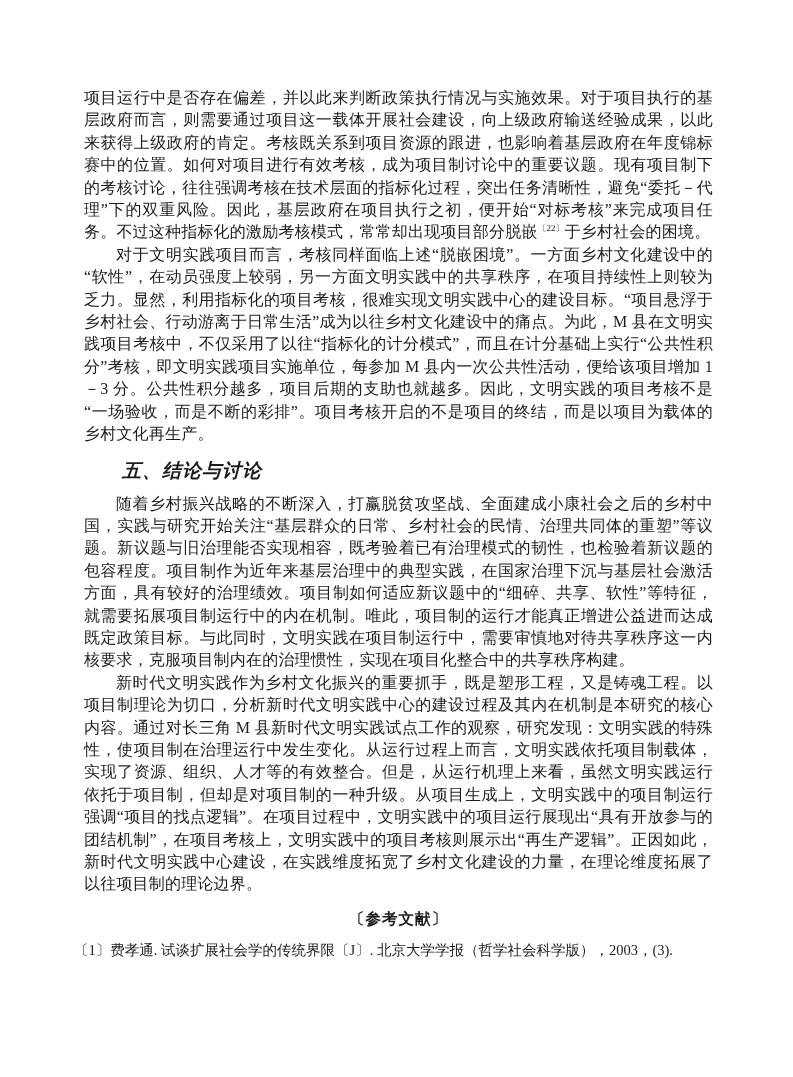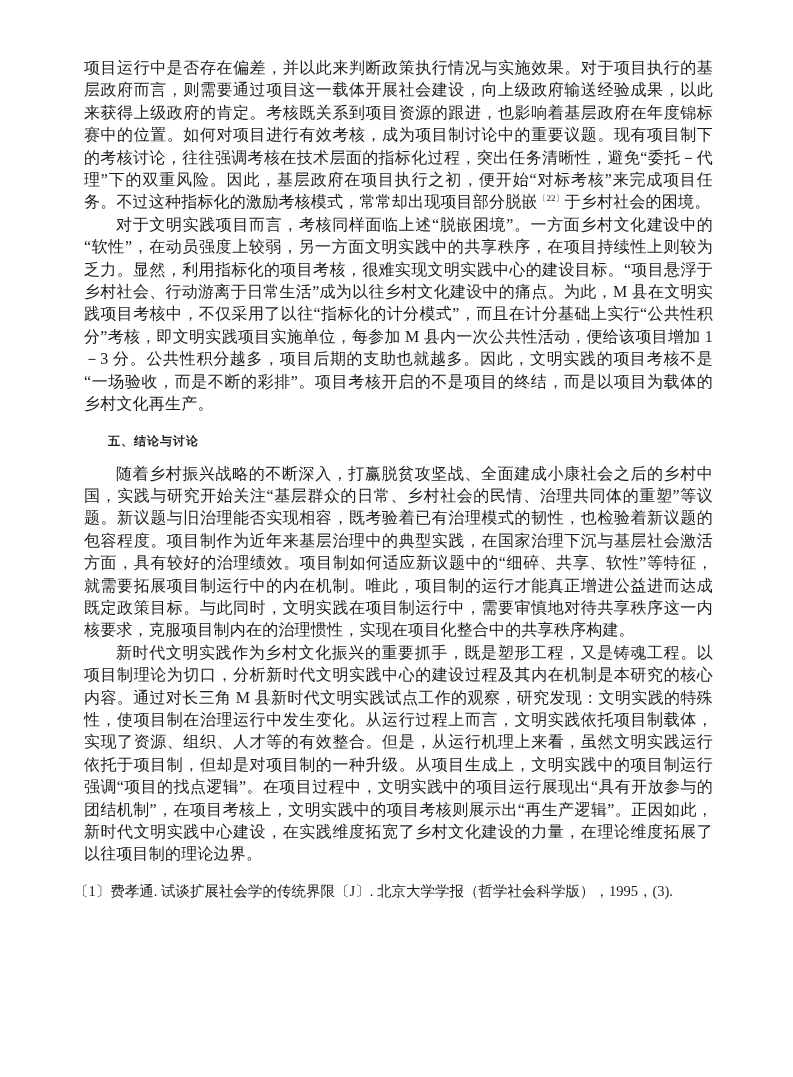--- a/index.html
+++ b/index.html
@@ -11,21 +11,21 @@
     overflow: hidden;
   }
   .page {
     position: relative;
     width: 793px;
     height: 863px;
     background: #ffffff;
     color: #1c1c1c;
     font-family: "Liberation Serif", "DejaVu Serif", serif;
     box-sizing: border-box;
-    padding: 57px 80px 0 84px;
+    padding: 87px 80px 0 84px;
   }
   .content {
     width: 629px;
   }
   .para {
     margin: 0;
     font-size: 16px;
     line-height: 22.4px;
     text-align: justify;
     text-justify: inter-ideograph;
@@ -35,25 +35,26 @@
     text-indent: 2em;
   }
   sup.cite {
     font-size: 9px;
     line-height: 0;
     vertical-align: super;
     letter-spacing: 0;
   }
   .section-heading {
     margin: 13px 0 10px 0;
-    font-size: 12px;
+    font-size: 19px;
     font-weight: bold;
     text-indent: 2em;
     line-height: 24px;
     letter-spacing: 1px;
+    font-style: italic;
   }
   .references {
     margin-top: 12px;
   }
   .references-heading {
     text-align: center;
     font-weight: bold;
     font-size: 15.5px;
     line-height: 22px;
     margin: 0 0 7px 0;
@@ -84,18 +85,19 @@
 
     <p class="para indent">对于文明实践项目而言，考核同样面临上述“脱嵌困境”。一方面乡村文化建设中的“软性”，在动员强度上较弱，另一方面文明实践中的共享秩序，在项目持续性上则较为乏力。显然，利用指标化的项目考核，很难实现文明实践中心的建设目标。“项目悬浮于乡村社会、行动游离于日常生活”成为以往乡村文化建设中的痛点。为此，M 县在文明实践项目考核中，不仅采用了以往“指标化的计分模式”，而且在计分基础上实行“公共性积分”考核，即文明实践项目实施单位，每参加 M 县内一次公共性活动，便给该项目增加 1－3 分。公共性积分越多，项目后期的支助也就越多。因此，文明实践的项目考核不是“一场验收，而是不断的彩排”。项目考核开启的不是项目的终结，而是以项目为载体的乡村文化再生产。</p>
 
     <h2 class="section-heading">五、结论与讨论</h2>
 
     <p class="para indent">随着乡村振兴战略的不断深入，打赢脱贫攻坚战、全面建成小康社会之后的乡村中国，实践与研究开始关注“基层群众的日常、乡村社会的民情、治理共同体的重塑”等议题。新议题与旧治理能否实现相容，既考验着已有治理模式的韧性，也检验着新议题的包容程度。项目制作为近年来基层治理中的典型实践，在国家治理下沉与基层社会激活方面，具有较好的治理绩效。项目制如何适应新议题中的“细碎、共享、软性”等特征，就需要拓展项目制运行中的内在机制。唯此，项目制的运行才能真正增进公益进而达成既定政策目标。与此同时，文明实践在项目制运行中，需要审慎地对待共享秩序这一内核要求，克服项目制内在的治理惯性，实现在项目化整合中的共享秩序构建。</p>
 
     <p class="para indent">新时代文明实践作为乡村文化振兴的重要抓手，既是塑形工程，又是铸魂工程。以项目制理论为切口，分析新时代文明实践中心的建设过程及其内在机制是本研究的核心内容。通过对长三角 M 县新时代文明实践试点工作的观察，研究发现：文明实践的特殊性，使项目制在治理运行中发生变化。从运行过程上而言，文明实践依托项目制载体，实现了资源、组织、人才等的有效整合。但是，从运行机理上来看，虽然文明实践运行依托于项目制，但却是对项目制的一种升级。从项目生成上，文明实践中的项目制运行强调“项目的找点逻辑”。在项目过程中，文明实践中的项目运行展现出“具有开放参与的团结机制”，在项目考核上，文明实践中的项目考核则展示出“再生产逻辑”。正因如此，新时代文明实践中心建设，在实践维度拓宽了乡村文化建设的力量，在理论维度拓展了以往项目制的理论边界。</p>
 
     <div class="references">
-      <p class="reference-item">〔1〕费孝通. 试谈扩展社会学的传统界限〔J〕. 北京大学学报（哲学社会科学版），1995，(3).</p>
+      <div class="references-heading">〔参考文献〕</div>
+      <p class="reference-item">〔1〕费孝通. 试谈扩展社会学的传统界限〔J〕. 北京大学学报（哲学社会科学版），2003，(3).</p>
     </div>
 
 
   </div>
 </div>
 
 </body></html>

